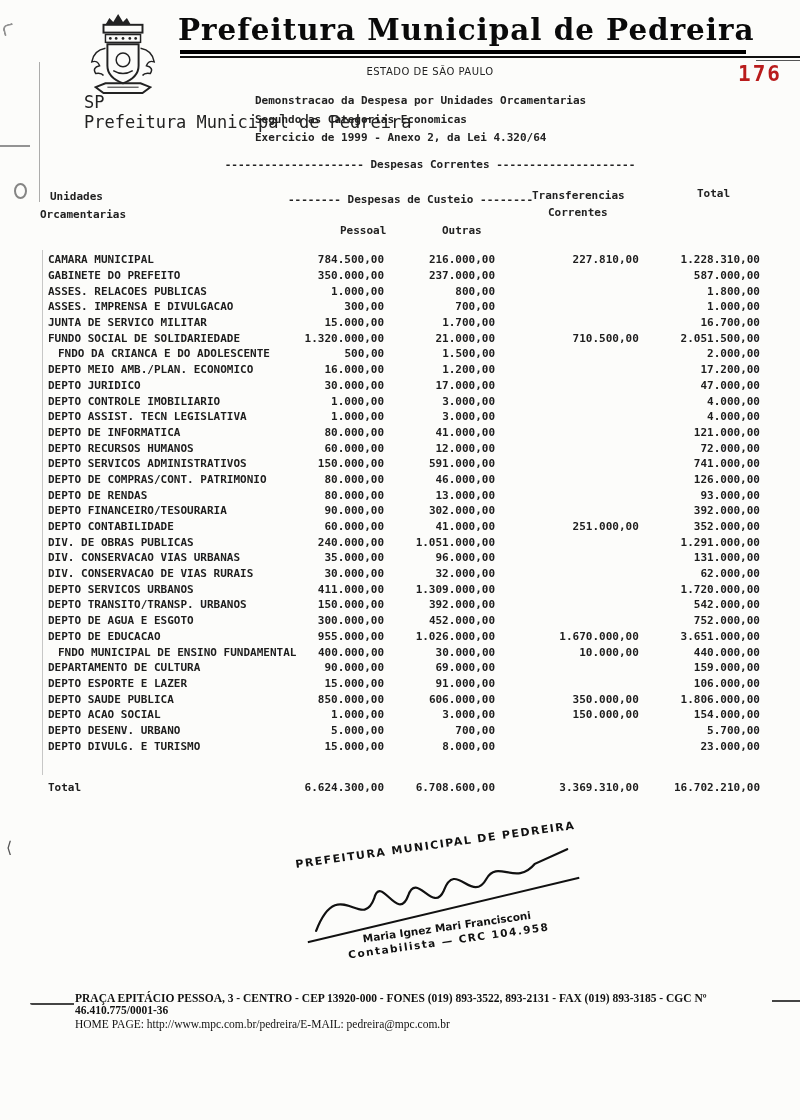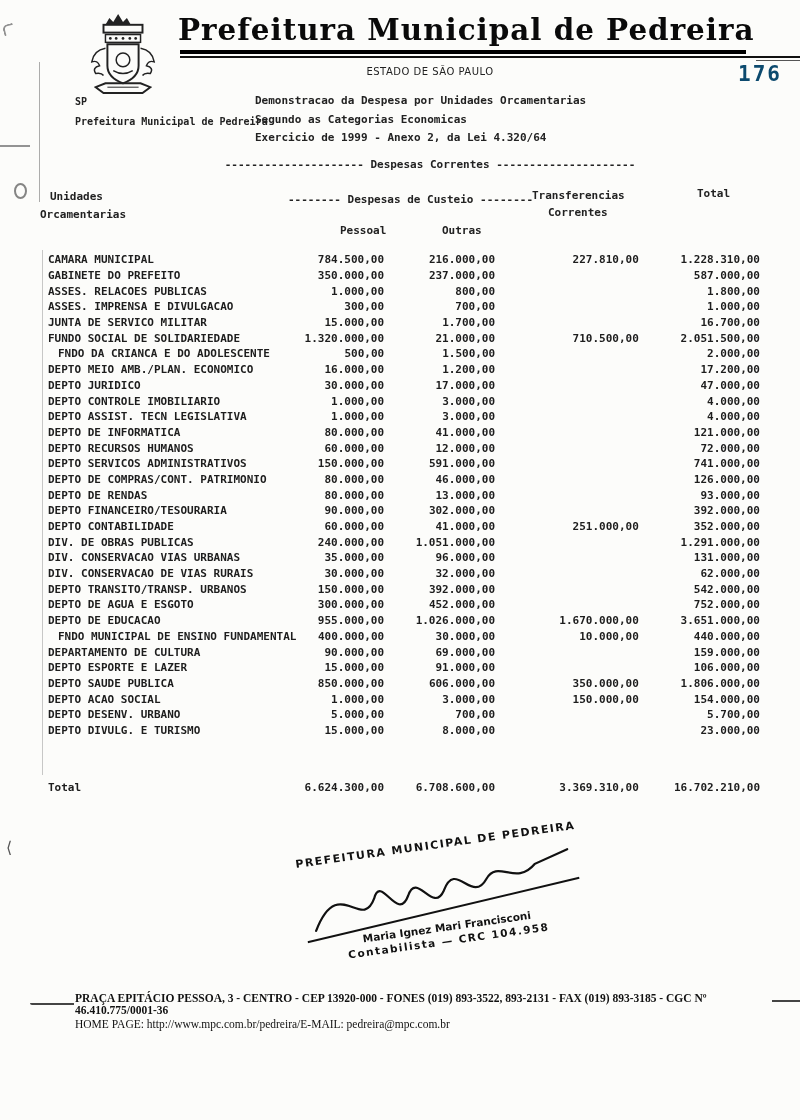--- a/index.html
+++ b/index.html
@@ -7,27 +7,27 @@
         font-family:"DejaVu Sans Mono",monospace;color:#222;overflow:hidden;}
 
   
   .title{position:absolute;left:178px;top:12px;width:575px;font-family:"DejaVu Serif",serif;
          font-weight:bold;font-size:30px;letter-spacing:1px;white-space:nowrap;color:#0a0a0a;
          transform:scaleX(0.98);transform-origin:left;}
   .title-rule{position:absolute;left:180px;top:50px;width:566px;height:4px;background:#000;}
   .title-rule2{position:absolute;left:180px;top:56px;width:620px;height:2px;background:#111;}
   .estado{position:absolute;left:300px;top:66px;width:260px;text-align:center;
           font-family:"DejaVu Sans",sans-serif;font-size:10px;letter-spacing:0.5px;color:#222;}
-  .pagenum{position:absolute;right:18px;top:62px;font-size:21px;font-weight:bold;letter-spacing:2px;color:#0c4a6e;}
+  .pagenum{position:absolute;right:18px;top:62px;font-size:21px;font-weight:bold;letter-spacing:2px;color:#b91c1c;}
   .rule-right{position:absolute;right:0;top:60px;width:44px;height:1px;background:#555;}
   .rule-left{position:absolute;left:0;top:145px;width:30px;height:2px;background:#666;opacity:.7;}
 
   .crest{position:absolute;left:84px;top:8px;}
 
-  .org-block{position:absolute;left:75px;top:92px;font-size:10px;font-weight:bold;line-height:20px;}
+  .org-block{position:absolute;left:84px;top:92px;font-size:17px;font-weight:normal;line-height:20px;}
   .report-block{position:absolute;left:255px;top:92px;font-size:11px;font-weight:bold;line-height:18.5px;}
   .section-line{position:absolute;left:200px;top:158px;width:460px;text-align:center;
                 font-size:11px;font-weight:bold;white-space:pre;}
 
   
   .ch{position:absolute;font-size:11px;font-weight:bold;white-space:pre;}
   .ch-unidades1{left:50px;top:190px;}
   .ch-unidades2{left:40px;top:208px;}
   .ch-custeio{left:288px;top:193px;}
   .ch-pessoal{left:340px;top:224px;}
@@ -270,20 +270,27 @@
         <span class="c-num c4">131.000,00</span>
       </div>
       <div class="trow">
         <span class="c-label">DIV. CONSERVACAO DE VIAS RURAIS</span>
         <span class="c-num c1">30.000,00</span>
         <span class="c-num c2">32.000,00</span>
         <span class="c-num c3"></span>
         <span class="c-num c4">62.000,00</span>
       </div>
       <div class="trow">
+        <span class="c-label">DEPTO SERVICOS URBANOS</span>
+        <span class="c-num c1">411.000,00</span>
+        <span class="c-num c2">1.309.000,00</span>
+        <span class="c-num c3"></span>
+        <span class="c-num c4">1.720.000,00</span>
+      </div>
+      <div class="trow">
         <span class="c-label">DEPTO TRANSITO/TRANSP. URBANOS</span>
         <span class="c-num c1">150.000,00</span>
         <span class="c-num c2">392.000,00</span>
         <span class="c-num c3"></span>
         <span class="c-num c4">542.000,00</span>
       </div>
       <div class="trow">
         <span class="c-label">DEPTO DE AGUA E ESGOTO</span>
         <span class="c-num c1">300.000,00</span>
         <span class="c-num c2">452.000,00</span>

